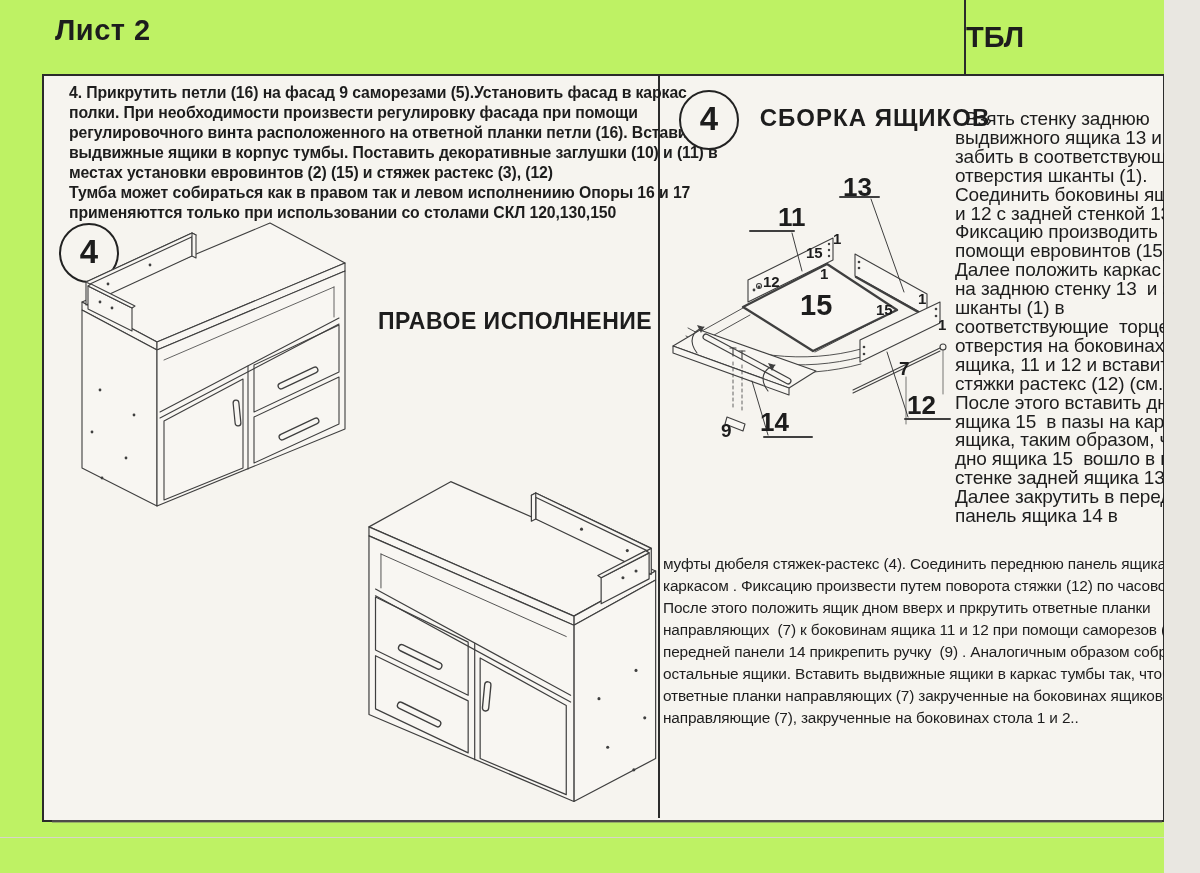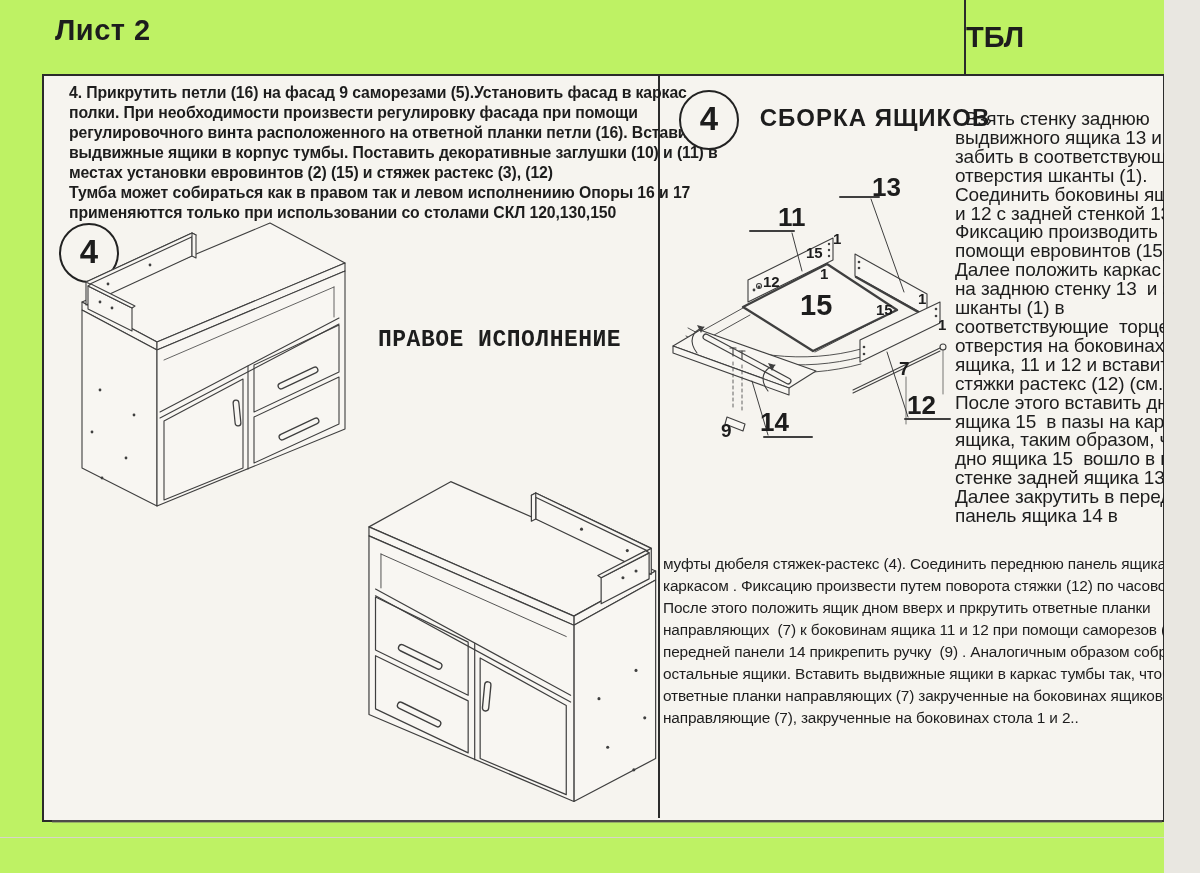--- a/index.html
+++ b/index.html
@@ -12,21 +12,21 @@
   .divider{left:658px;top:76px;width:2px;height:742px;background:#2b2b2b;}
   .para{white-space:pre;line-height:20px;font-size:15.8px;letter-spacing:-0.1px;}
   .left-para{left:69px;top:83px;width:600px;font-weight:bold;}
   .col-para{left:955px;top:110px;width:208px;font-size:19px;line-height:18.9px;letter-spacing:-0.15px;}
   .bottom-para{left:663px;top:529px;width:500px;font-size:15.4px;line-height:22px;letter-spacing:-0.15px;margin-top:24px;}
   .circle4{width:56px;height:56px;border:2px solid #222;border-radius:50%;text-align:center;line-height:54px;font-size:33px;font-weight:bold;background:#f6f4ef;}
   .c4-left{left:59px;top:223px;}
   .c4-right{left:679px;top:90px;}
   .section-title{left:700px;top:104px;width:350px;text-align:center;font-size:24px;font-weight:bold;letter-spacing:1px;}
   .version-label{font-size:23px;font-weight:bold;letter-spacing:.5px;}
-  .v-right{left:378px;top:327px;font-family:Liberation Mono, monospace;}
+  .v-right{left:378px;top:308px;}
   .v-left{left:68px;top:659px;}
   .drawings-svg{left:45px;top:205px;}
   .diagram-wrap{left:660px;top:170px;width:320px;height:310px;}
   .diagram-wrap svg{position:absolute;left:0;top:0;}
   .dlabel{position:absolute;font-weight:bold;line-height:1;}
   .dl-big{font-size:26px;}
   .dl-mid{font-size:19px;}
   .dl-sm{font-size:15px;}
   .dl-xl{font-size:29px;}
   .scan-shadow{left:52px;top:820px;width:1110px;height:3px;background:#716e67;opacity:.5;}
@@ -223,21 +223,21 @@
       <g stroke-width="1">
         <path d="M792,233 L802,271"></path>
         <path d="M871,199 L904,292"></path>
         <path d="M908,417 L887,352"></path>
         <path d="M768,435 L752,381"></path>
         <path d="M906,377 L906,424" stroke-width="0.7"></path>
         <path d="M943,350 L943,394" stroke-width="0.7"></path>
       </g>
     </svg>
     <span class="dlabel dl-big" style="left:90px;top:34px;margin-left:28px;">11</span>
-    <span class="dlabel dl-big" style="left:183px;top:4px;margin-left:29px;">13</span>
+    <span class="dlabel dl-big" style="left:183px;top:4px;">13</span>
     <span class="dlabel dl-xl" style="left:140px;top:121px;">15</span>
     <span class="dlabel dl-big" style="left:247px;top:222px;">12</span>
     <span class="dlabel dl-big" style="left:100px;top:239px;">14</span>
     <span class="dlabel dl-sm" style="left:103px;top:104px;">12</span>
     <span class="dlabel dl-sm" style="left:173px;top:61px;">1</span>
     <span class="dlabel dl-sm" style="left:146px;top:75px;">15</span>
     <span class="dlabel dl-sm" style="left:160px;top:96px;">1</span>
     <span class="dlabel dl-sm" style="left:258px;top:121px;">1</span>
     <span class="dlabel dl-sm" style="left:216px;top:132px;">15</span>
     <span class="dlabel dl-sm" style="left:278px;top:147px;">1</span>

